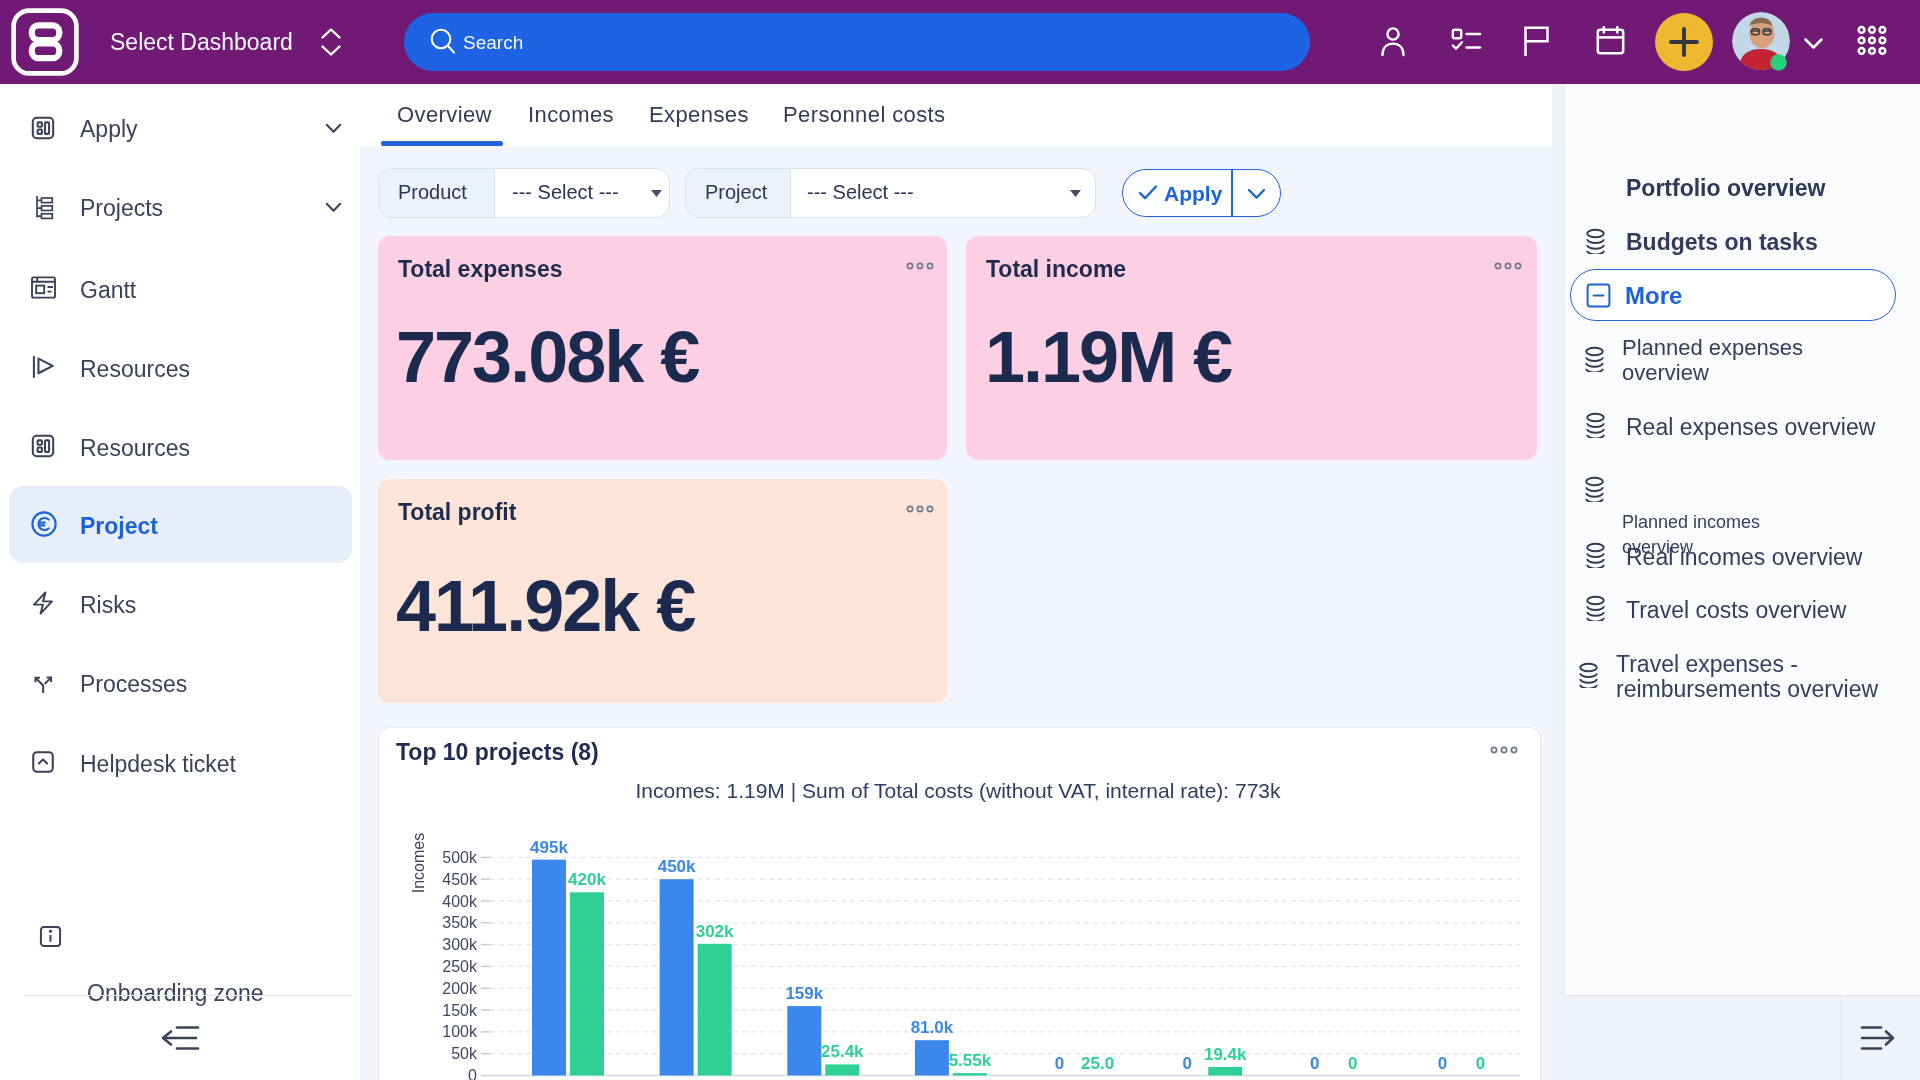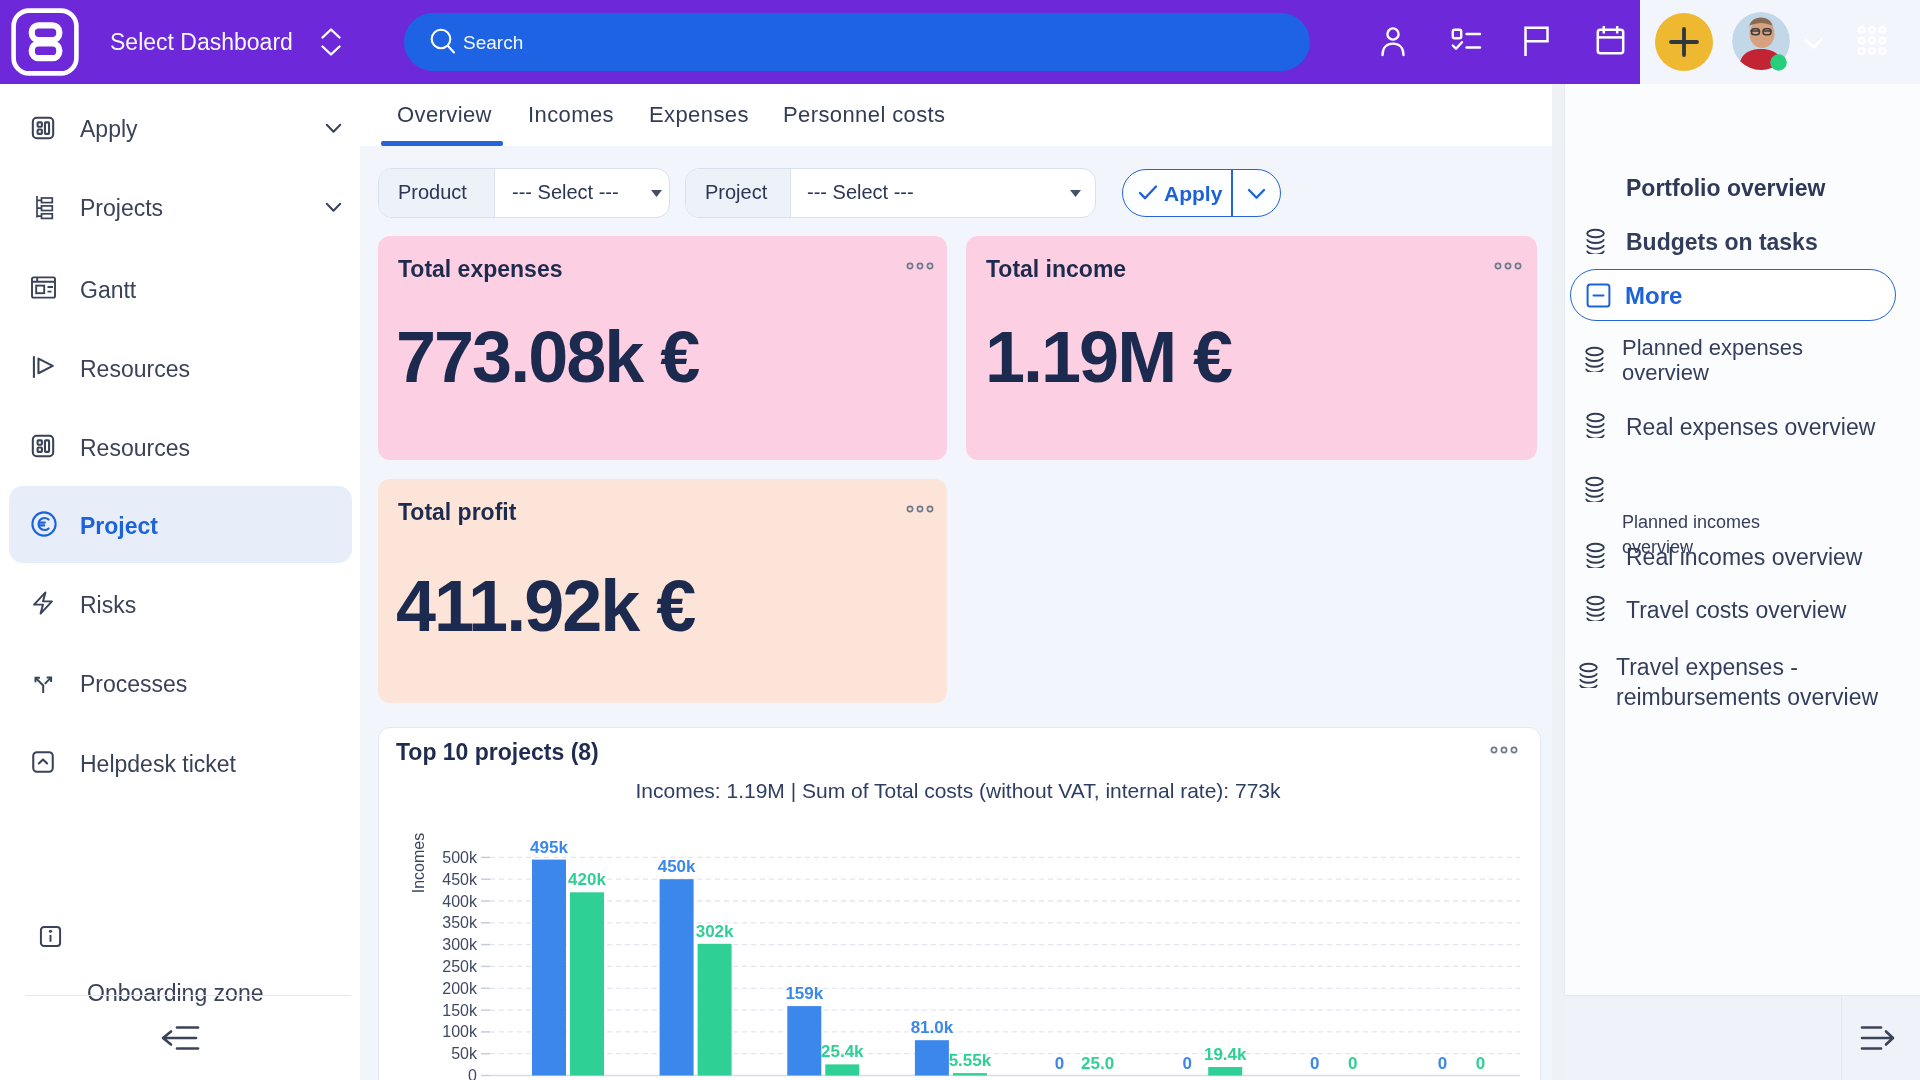--- a/index.html
+++ b/index.html
@@ -5,21 +5,21 @@
   * { margin:0; padding:0; box-sizing:border-box; }
   html,body { width:1920px; height:1080px; overflow:hidden; font-family:"Liberation Sans", sans-serif; }
   body { position:relative; background:#f2f5fb; }
   .abs { position:absolute; }
   .nw { white-space:nowrap; }
   svg { display:block; }
 </style>
 </head>
 <body>
 
-<div class="abs" id="topbar" style="left:0;top:0;width:1640px;height:84px;background:#6d28d9;">
+<div class="abs" id="topbar" style="left:0;top:0;width:1920px;height:84px;background:#701a75;">
 
   <svg class="abs" style="left:11px;top:8px" width="68" height="68" viewBox="0 0 68 68">
     <rect x="2.6" y="2.6" width="62.8" height="62.8" rx="15.5" fill="none" stroke="#ffffff" stroke-width="4.6"></rect>
     <rect x="20.8" y="17.3" width="27.5" height="14.8" rx="6.8" fill="none" stroke="#ffffff" stroke-width="6.2"></rect>
     <rect x="20.8" y="35.4" width="27.5" height="14.8" rx="6.8" fill="none" stroke="#ffffff" stroke-width="6.2"></rect>
   </svg>
   <div class="abs nw" style="left:110px;top:29px;font-size:23px;font-weight:500;color:#f4f8ff;">Select Dashboard</div>
   <svg class="abs" style="left:319px;top:28px" width="24" height="28" viewBox="0 0 24 28">
     <path d="M3.5 9.5 L12 1.5 L20.5 9.5" fill="none" stroke="#ffffff" stroke-width="2.4" stroke-linecap="round" stroke-linejoin="round"></path>
     <path d="M3.5 18.5 L12 26.5 L20.5 18.5" fill="none" stroke="#ffffff" stroke-width="2.4" stroke-linecap="round" stroke-linejoin="round"></path>
@@ -413,20 +413,20 @@
 <div class="abs nw" style="left:1626px;top:597px;font-size:23px;font-weight:500;color:#343e5c;">Travel costs overview</div>
 
 <svg class="abs" style="left:1578px;top:662px" width="21" height="26" viewBox="0 0 21 26">
   <g fill="none" stroke="#323b52" stroke-width="1.9">
     <ellipse cx="10.5" cy="5.5" rx="8.3" ry="3.8"></ellipse>
     <path d="M2.2 11.2 a 8.3 3.8 0 0 0 16.6 0"></path>
     <path d="M2.2 17 a 8.3 3.8 0 0 0 16.6 0"></path>
     <path d="M2.2 22.8 a 8.3 3.8 0 0 0 16.6 0"></path>
   </g>
 </svg>
-<div class="abs nw" style="left:1616px;top:652px;font-size:23px;font-weight:500;color:#343e5c;line-height:30px;">Travel expenses -<br>reimbursements overview</div>
+<div class="abs nw" style="left:1616px;top:652px;font-size:23px;font-weight:500;color:#343e5c;line-height:25px;">Travel expenses -<br>reimbursements overview</div>
 
 <div class="abs" style="left:26px;top:995px;width:325px;height:1px;background:#e4e7ee;"></div>
 <svg class="abs" style="left:160px;top:1024px" width="40" height="28" viewBox="0 0 40 28">
   <path d="M17 3.5 H38" stroke="#3a4358" stroke-width="2.6" stroke-linecap="round"></path>
   <path d="M36 14 H4 M11 7.5 L3 14 L11 20.5" fill="none" stroke="#3a4358" stroke-width="2.6" stroke-linecap="round" stroke-linejoin="round"></path>
   <path d="M17 24.5 H38" stroke="#3a4358" stroke-width="2.6" stroke-linecap="round"></path>
 </svg>
 
 </body></html>

